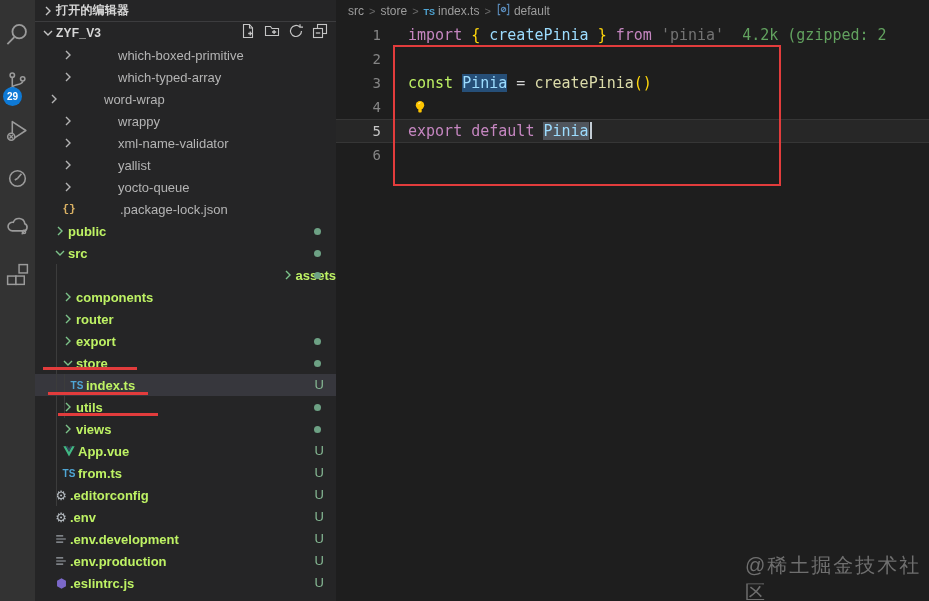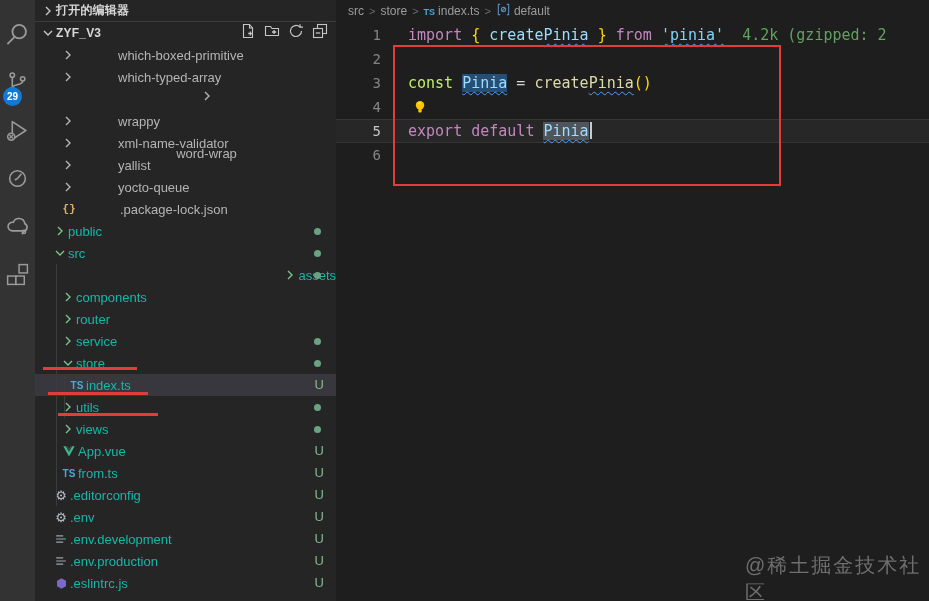--- a/index.html
+++ b/index.html
@@ -33,21 +33,21 @@
   .sect-actions .act { width:21px; height:20px; display:flex; align-items:center; justify-content:center; color:#c5c5c5; cursor:pointer; border-radius:3px; }
   
   .tree { position:absolute; left:0; top:44px; width:301px; }
   .trow { position:relative; height:22px; display:flex; align-items:center; cursor:pointer; }
   .trow.selected { background:#37373d; }
   .trow .tchev { width:16px; display:flex; align-items:center; justify-content:center; flex:0 0 16px; }
   .trow .ticon { width:18px; display:flex; align-items:center; justify-content:center; flex:0 0 18px; }
   .trow .tlabel { font-size:13px; white-space:nowrap; }
   .trow.gray, .trow.gray .tchev { color:#b4b4b4;gap:42px; }
   .trow.green, .trow.green .tchev { color:#7cc289; }
-  .trow.green .tlabel { color:#14b8a6; }
+  .trow.green .tlabel { color:#bef264;font-weight:bold; }
   .tdot { position:absolute; right:15px; top:8px; width:7px; height:7px; border-radius:50%; background:#6da184; }
   .tU { position:absolute; right:12px; top:3px; font-size:13px; color:#85b893; }
   .ts-ic { font-size:10px; font-weight:bold; color:#4fa6d5; font-family:"Liberation Sans",sans-serif; }
   .json-ic { font-size:11px; font-weight:bold; color:#dbb264; font-family:"Liberation Mono",monospace; }
   .gear-ic { font-size:13px; color:#b6bcc2; line-height:1; }
   .guide { position:absolute; width:1px; background:#3c3c3c; }
   .red-line { position:absolute; height:3px; background:#e23c3c; z-index:5; }
   
   .editor { position:absolute; left:336px; top:0; width:593px; height:601px; background:#1e1e1e; }
   .breadcrumbs { height:22px; display:flex; align-items:center; padding-left:12px; font-size:12px; color:#9d9d9d; }
@@ -58,27 +58,27 @@
   .cur-line-band { position:absolute; left:0; right:0; height:24px; background:rgba(255,255,255,0.045);
     border-top:1px solid rgba(255,255,255,0.07); border-bottom:1px solid rgba(255,255,255,0.07); }
   .gutter { position:absolute; left:0; top:1px; width:54px; text-align:right; padding-right:9px; }
   .gutter .ln { height:24px; line-height:24px; font-size:14px; color:#858585; }
   .gutter .ln.active { color:#c6c6c6; }
   .code { position:absolute; left:72px; top:1px; right:0; }
   .cline { height:24px; line-height:24px; white-space:pre; position:relative; }
   .tok-keyword { color:#c586c0; }
   .tok-kwblue  { color:#bef264; }
   .tok-var     { color:#9cdcfe; }
-  .tok-string  { color:#7dd3fc; }
+  .tok-string  { color:#737373; }
   .tok-bracket { color:#ffd70b; }
   .tok-func    { color:#dcdcaa; }
   .tok-op      { color:#d4d4d4; }
   .tok-plain   { color:#d4d4d4; }
   .tok-cost    { color:#62a25f; }
-  .sq { text-decoration:underline; text-decoration-style:wavy; text-decoration-color:#4d9fff;
+  .sq { text-decoration-style:wavy; text-decoration-color:#4d9fff;
         text-decoration-thickness:1px; text-underline-offset:3px; }
   .hl-blue { background:#264f78; }
   .hl-gray { background:#50555c; }
   .cursor { display:inline-block; width:2px; height:17px; background:#c3ccd4; vertical-align:-3px; margin-left:1px; }
   .bulb { position:absolute; left:4px; top:3px; }
   .red-box { position:absolute; border:2px solid #e23c3c; z-index:6; pointer-events:none; }
   .watermark { position:absolute; left:409px; top:552px; font-size:20px; color:#6f6f6f; letter-spacing:2px; }
 </style>
 </head>
 <body>
@@ -185,21 +185,21 @@
           <span class="tlabel">which-boxed-primitive</span>
         </div>
         <div class="trow gray" style="padding-left: 25px;">
           <span class="tchev">
             <svg viewBox="0 0 16 16" width="16" height="16" fill="none" stroke="currentColor" stroke-width="1.4">
               <path d="M6 4l4 4-4 4"></path>
             </svg>
           </span>
           <span class="tlabel">which-typed-array</span>
         </div>
-        <div class="trow gray" style="padding-left: 42px; flex-direction: column;">
+        <div class="trow gray" style="padding-left: 11px;">
           <span class="tchev">
             <svg viewBox="0 0 16 16" width="16" height="16" fill="none" stroke="currentColor" stroke-width="1.4">
               <path d="M6 4l4 4-4 4"></path>
             </svg>
           </span>
           <span class="tlabel">word-wrap</span>
         </div>
         <div class="trow gray" style="padding-left: 25px;">
           <span class="tchev">
             <svg viewBox="0 0 16 16" width="16" height="16" fill="none" stroke="currentColor" stroke-width="1.4">
@@ -280,21 +280,21 @@
             </svg>
           </span>
           <span class="tlabel">router</span>
         </div>
         <div class="trow green" style="padding-left: 25px;">
           <span class="tchev">
             <svg viewBox="0 0 16 16" width="16" height="16" fill="none" stroke="currentColor" stroke-width="1.4">
               <path d="M6 4l4 4-4 4"></path>
             </svg>
           </span>
-          <span class="tlabel">service</span>
+          <span class="tlabel">export</span>
           <span class="tdot"></span>
         </div>
         <div class="trow green" style="padding-left: 25px;">
           <span class="tchev">
             <svg viewBox="0 0 16 16" width="16" height="16" fill="none" stroke="currentColor" stroke-width="1.4">
               <path d="M4 6l4 4 4-4"></path>
             </svg>
           </span>
           <span class="tlabel">store</span>
           <span class="tdot"></span>

